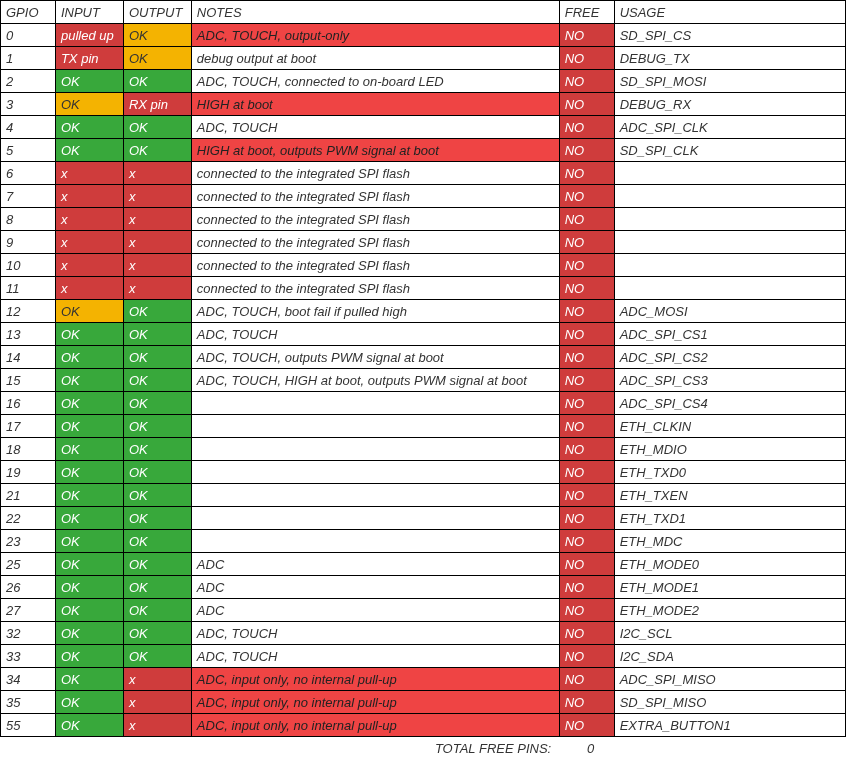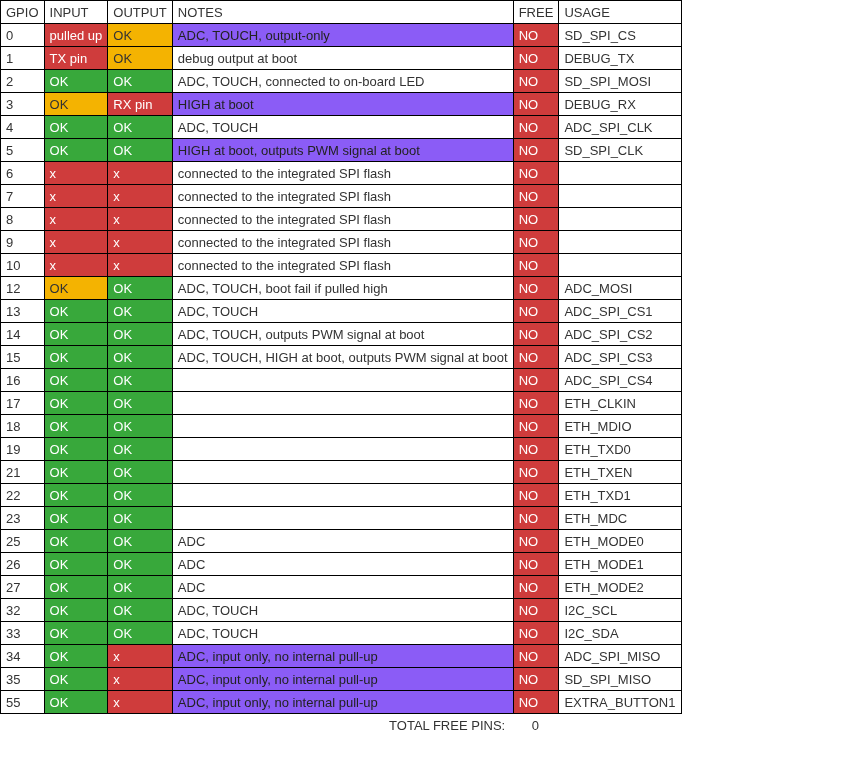--- a/index.html
+++ b/index.html
@@ -1,29 +1,29 @@
 <!DOCTYPE html>
 <html><head>
   <meta charset="utf-8">
   <style>
     * { box-sizing: border-box; margin: 0; padding: 0; }
     body { font-family: Arial, sans-serif; font-size: 13px; color: #333; background: #fff; }
-    table { border-collapse: collapse; width: 682px; }
+    table { border-collapse: collapse; width: 846px; font-style: italic; }
     th, td { border: 1px solid #000; padding: 3px 5px; text-align: left; height: 23px; vertical-align: middle; white-space: nowrap; overflow: hidden; }
     th { font-weight: normal; }
     .col-gpio { width: 55px; }
     .col-input { width: 68px; }
     .col-output { width: 68px; }
     .col-notes { width: 368px; }
     .col-free { width: 55px; }
     .col-usage { width: 232px; }
     .green { background: #38a83b; color: #fff; }
     .red { background: #cf3c3c; color: #fff; margin-left: 32px; }
     .yellow { background: #f4b301; }
-    .yellow-dk { background: #8b5cf6; color: #222; }
+    .yellow-dk { background: #ef4444; color: #222; }
     .total-row td { border: none; margin-top: 40px; }
     .total-label { text-align: right; padding-right: 8px; }
     .total-val { text-align: right; padding-right: 20px; }
   </style>
 </head>
 <body>
 
 <table>
   <colgroup>
     <col class="col-gpio">
@@ -126,20 +126,28 @@
       </tr>
       <tr>
         <td>10</td>
         <td class="red">x</td>
         <td class="red">x</td>
         <td class="">connected to the integrated SPI flash</td>
         <td class="red">NO</td>
         <td></td>
       </tr>
       <tr>
+        <td>11</td>
+        <td class="red">x</td>
+        <td class="red">x</td>
+        <td class="">connected to the integrated SPI flash</td>
+        <td class="red">NO</td>
+        <td></td>
+      </tr>
+      <tr>
         <td>12</td>
         <td class="yellow">OK</td>
         <td class="green">OK</td>
         <td class="">ADC, TOUCH, boot fail if pulled high</td>
         <td class="red">NO</td>
         <td>ADC_MOSI</td>
       </tr>
       <tr>
         <td>13</td>
         <td class="green">OK</td>

